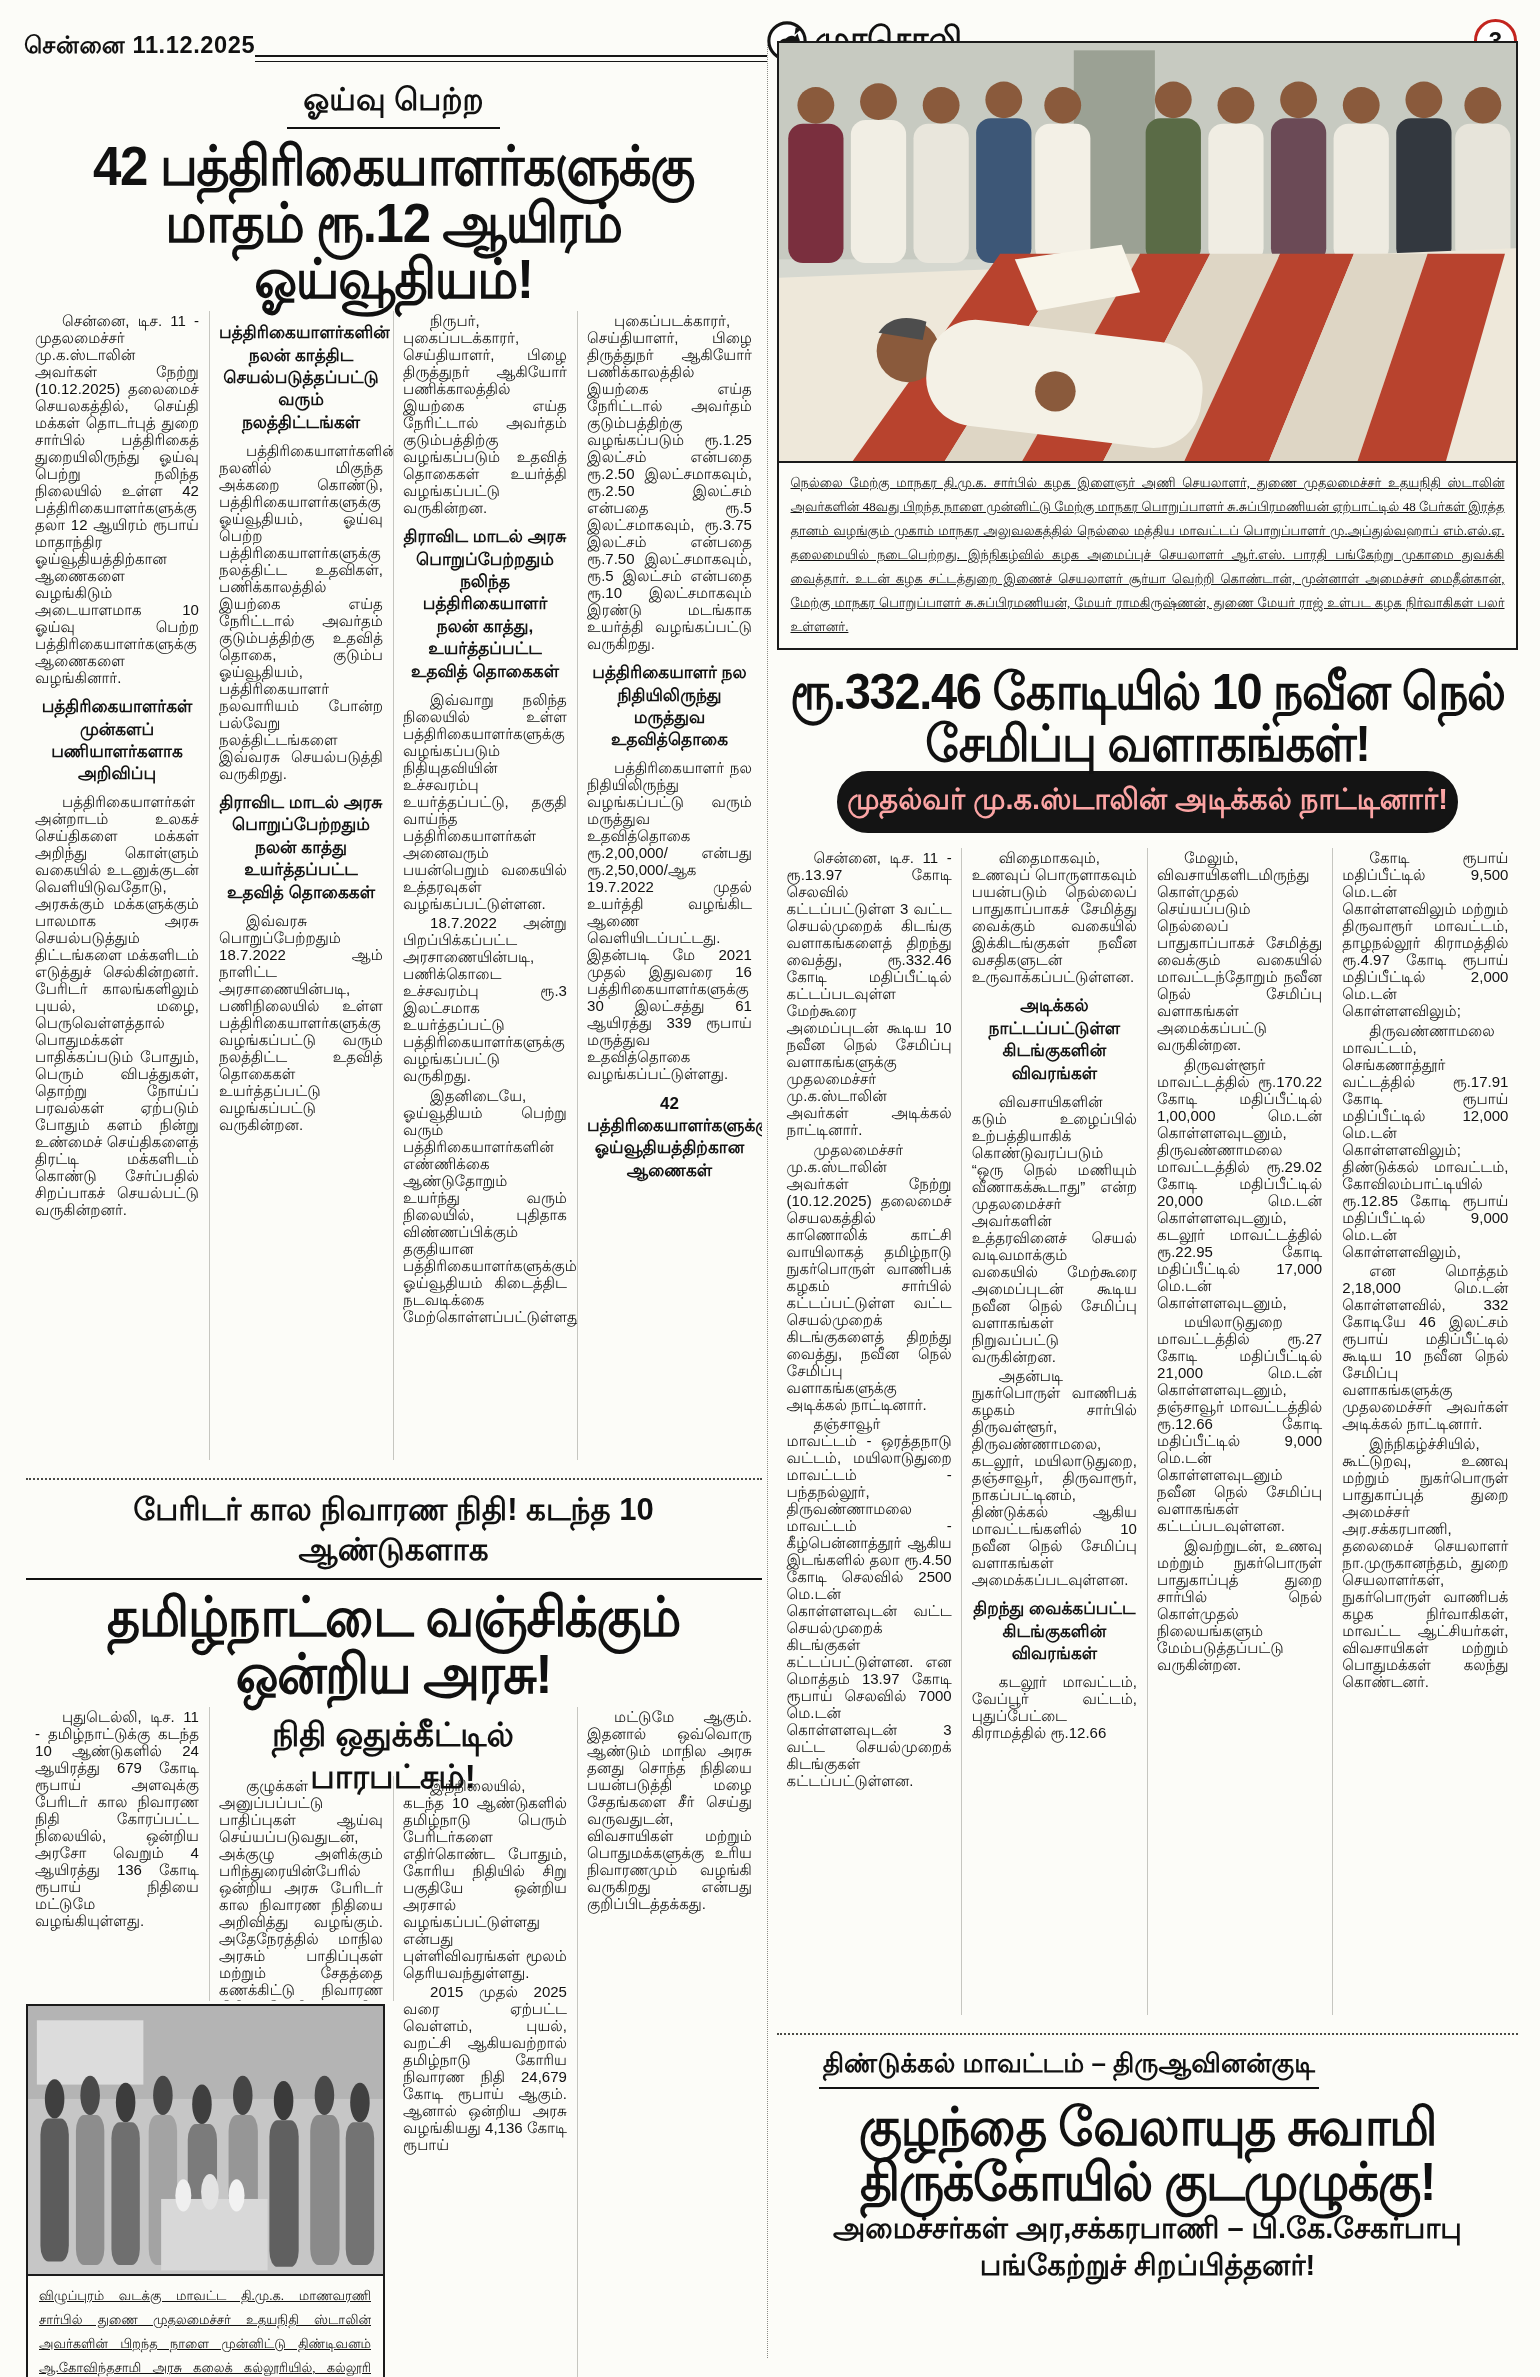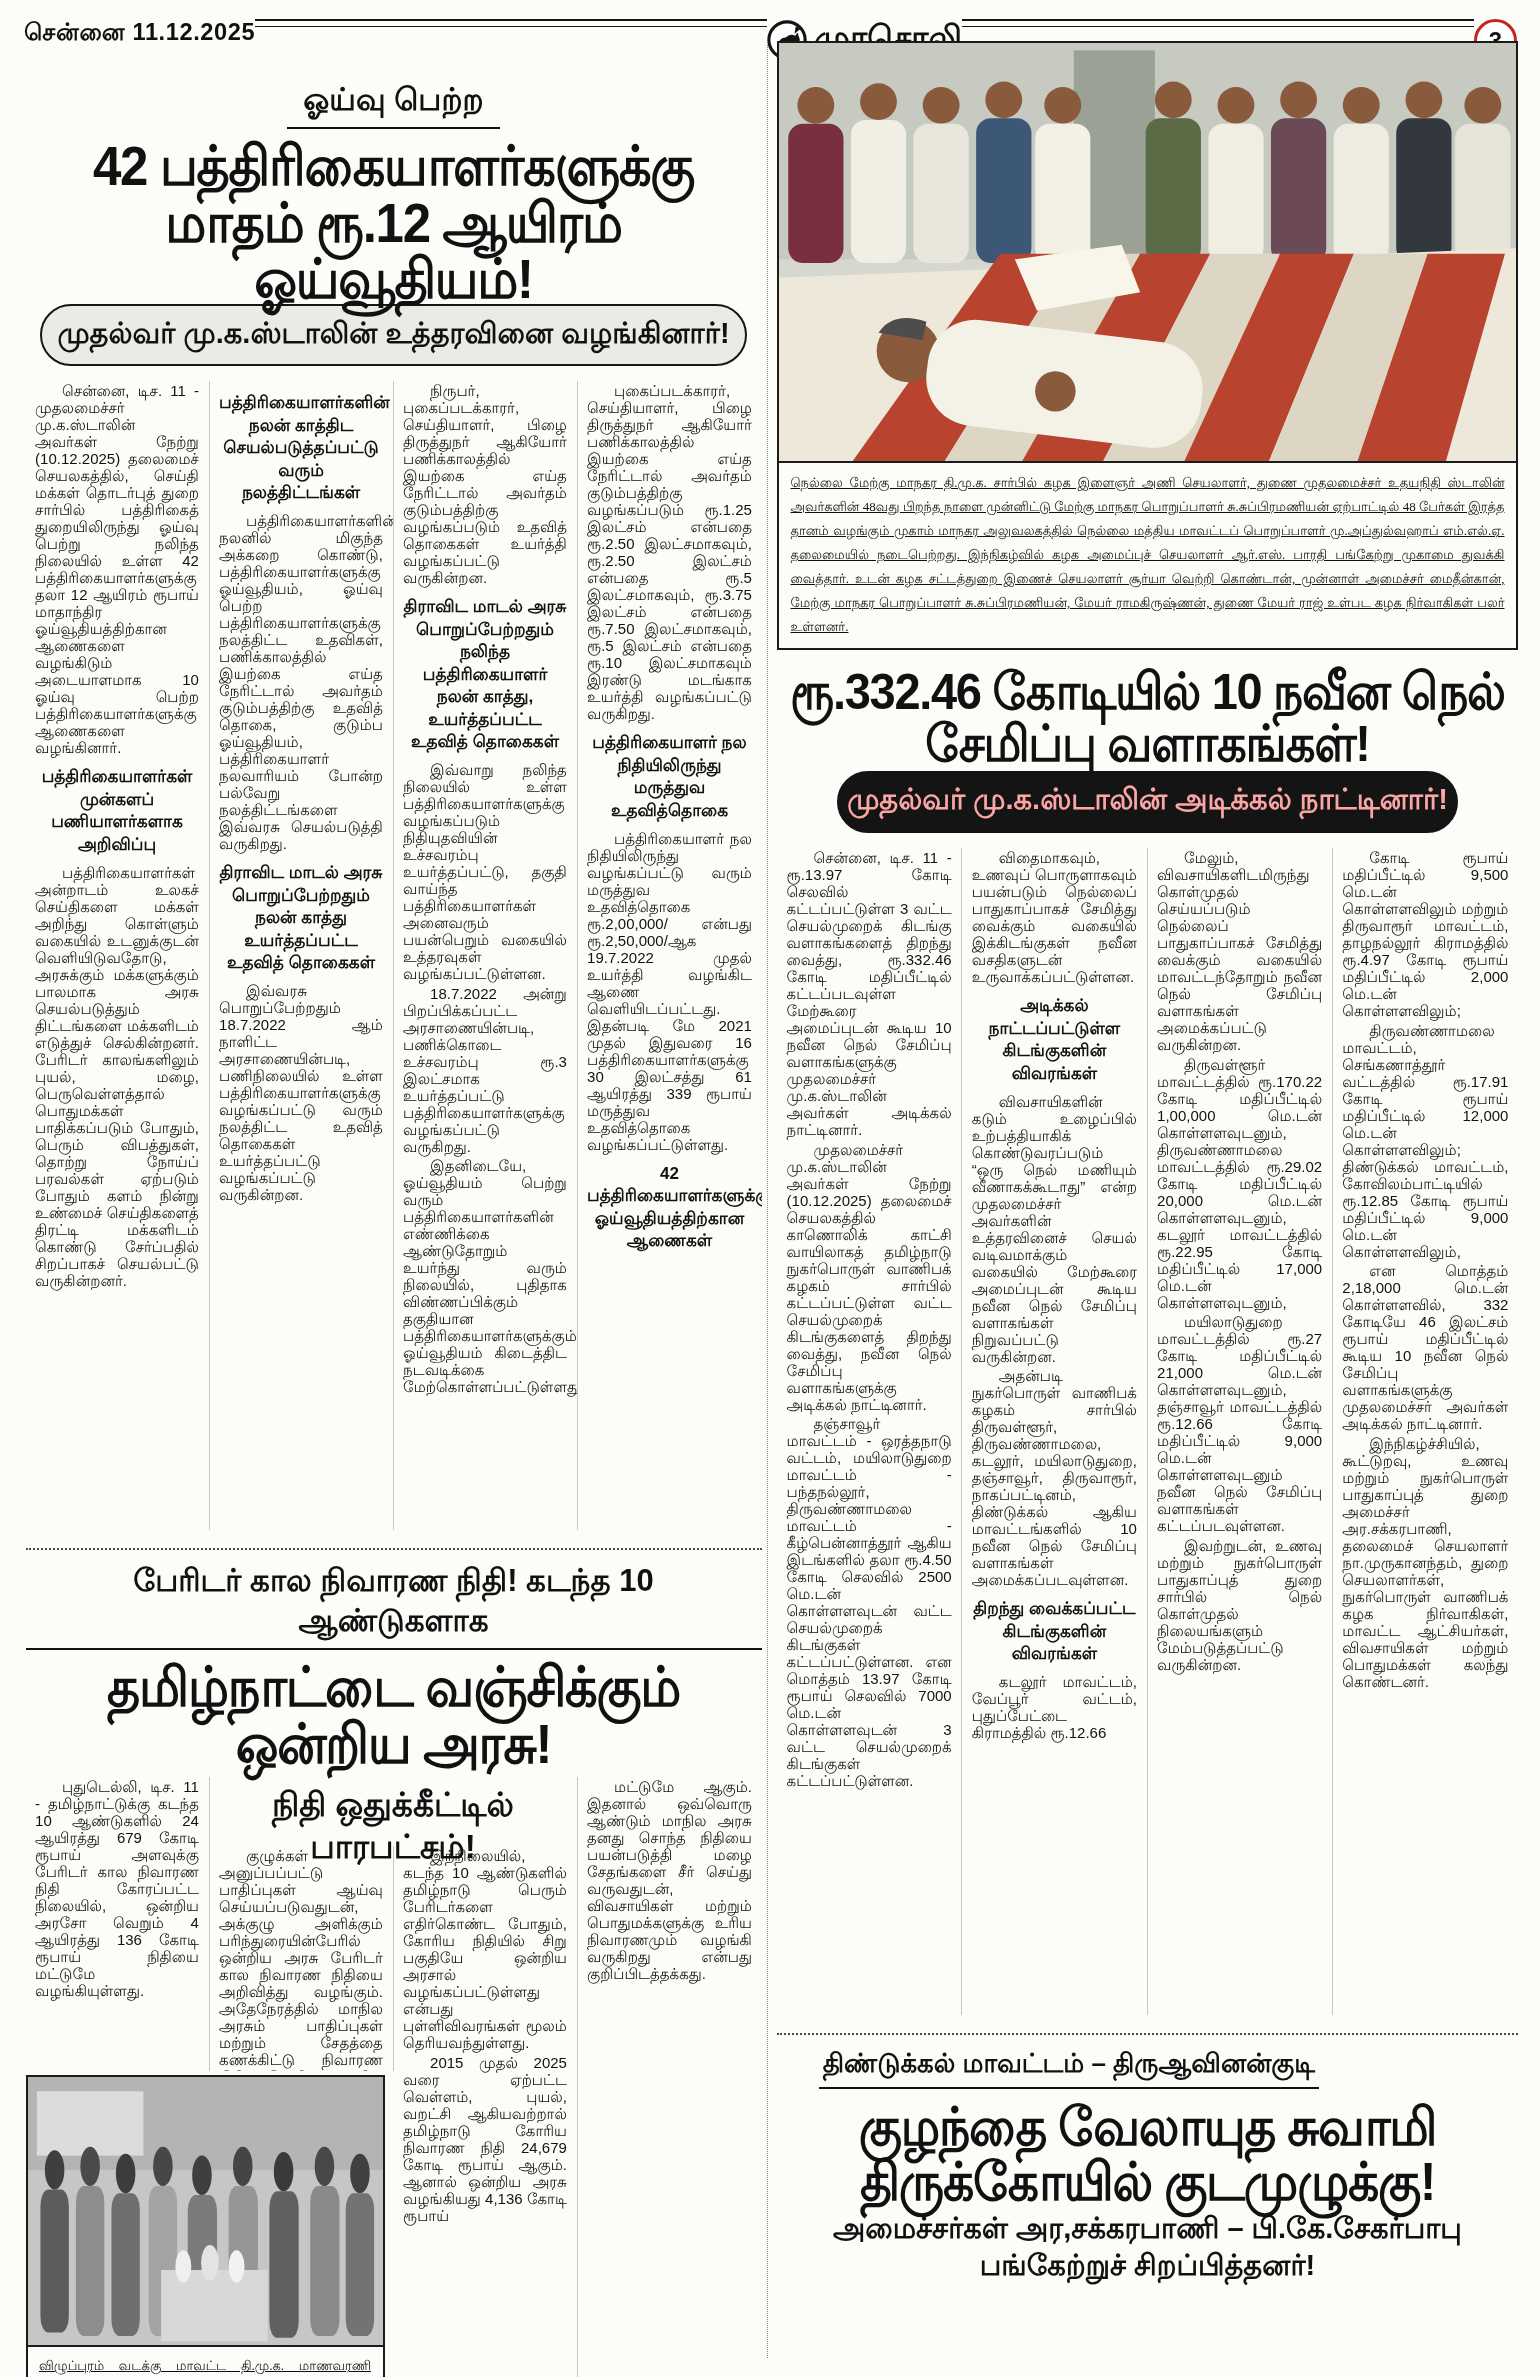--- a/index.html
+++ b/index.html
@@ -1,19 +1,19 @@
 <!DOCTYPE html>
 <html style="font-size:10.2px"><head>
 <meta charset="utf-8">
 <style>
   html,body{margin:0;padding:0;background:#d9d9d4;}
   .page{position:relative;width:1541px;height:2377px;background:#fcfcf8;color:#111;
         font-family:"Liberation Sans",sans-serif;overflow:hidden;}
   
-  .hdr{position:absolute;top:19px;left:24px;right:24px;display:flex;align-items:flex-start;gap:0;}
+  .hdr{position:absolute;top:19px;left:24px;right:24px;display:flex;align-items:flex-end;gap:0;}
   .hdate{font-size:23.6px;font-weight:700;letter-spacing:0.6px;white-space:nowrap;}
   .dbl{flex:1;height:4.5px;border-top:2.6px solid #161616;border-bottom:1.9px solid #161616;}
   .mast{display:flex;align-items:center;gap:6.4px;white-space:nowrap;}
   .mastlogo{width:40px;height:40px;}
   .mastname{font-size:33px;font-weight:700;}
   .pgnum{width:37px;height:37px;border-radius:50%;border:3.8px solid #c3251f;background:#fff;
          display:flex;align-items:center;justify-content:center;font-size:24px;font-weight:800;color:#141414;}
   
   .lhalf{position:absolute;top:82px;left:25.5px;width:736px;}
   .rhalf{position:absolute;top:41px;left:777px;width:741px;}
@@ -80,21 +80,20 @@
 
   <div class="vdiv"></div>
 
   <div class="lhalf">
 
     <div>
       <div class="kick">
         <span>ஓய்வு பெற்ற</span>
       </div>
       <div class="head1">42 பத்திரிகையாளர்களுக்கு மாதம் ரூ.12 ஆயிரம் ஓய்வூதியம்!</div>
-      <div class="obox">முதல்வர் மு.க.ஸ்டாலின் உத்தரவினை வழங்கினார்!</div>
       <div class="cols h-a1">
         <div class="col">
             <p class="para">சென்னை, டிச. 11 - முதலமைச்சர் மு.க.ஸ்டாலின் அவர்கள் நேற்று (10.12.2025) தலைமைச் செயலகத்தில், செய்தி மக்கள் தொடர்புத் துறை சார்பில் பத்திரிகைத் துறையிலிருந்து ஓய்வு பெற்று நலிந்த நிலையில் உள்ள 42 பத்திரிகையாளர்களுக்கு தலா 12 ஆயிரம் ரூபாய் மாதாந்திர ஓய்வூதியத்திற்கான ஆணைகளை வழங்கிடும் அடையாளமாக 10 ஓய்வு பெற்ற பத்திரிகையாளர்களுக்கு ஆணைகளை வழங்கினார்.</p>
             <h4 class="sub">பத்திரிகையாளர்கள் முன்களப் பணியாளர்களாக அறிவிப்பு</h4>
             <p class="para">பத்திரிகையாளர்கள் அன்றாடம் உலகச் செய்திகளை மக்கள் அறிந்து கொள்ளும் வகையில் உடனுக்குடன் வெளியிடுவதோடு, அரசுக்கும் மக்களுக்கும் பாலமாக அரசு செயல்படுத்தும் திட்டங்களை மக்களிடம் எடுத்துச் செல்கின்றனர். பேரிடர் காலங்களிலும் புயல், மழை, பெருவெள்ளத்தால் பொதுமக்கள் பாதிக்கப்படும் போதும், பெரும் விபத்துகள், தொற்று நோய்ப் பரவல்கள் ஏற்படும் போதும் களம் நின்று உண்மைச் செய்திகளைத் திரட்டி மக்களிடம் கொண்டு சேர்ப்பதில் சிறப்பாகச் செயல்பட்டு வருகின்றனர்.</p>
           </div>
         <div class="col">
             <h4 class="sub">பத்திரிகையாளர்களின் நலன் காத்திட செயல்படுத்தப்பட்டு வரும் நலத்திட்டங்கள்</h4>
             <p class="para">பத்திரிகையாளர்களின் நலனில் மிகுந்த அக்கறை கொண்டு, பத்திரிகையாளர்களுக்கு ஓய்வூதியம், ஓய்வு பெற்ற பத்திரிகையாளர்களுக்கு நலத்திட்ட உதவிகள், பணிக்காலத்தில் இயற்கை எய்த நேரிட்டால் அவர்தம் குடும்பத்திற்கு உதவித் தொகை, குடும்ப ஓய்வூதியம், பத்திரிகையாளர் நலவாரியம் போன்ற பல்வேறு நலத்திட்டங்களை இவ்வரசு செயல்படுத்தி வருகிறது.</p>
             <h4 class="sub">திராவிட மாடல் அரசு பொறுப்பேற்றதும் நலன் காத்து உயர்த்தப்பட்ட உதவித் தொகைகள்</h4>

